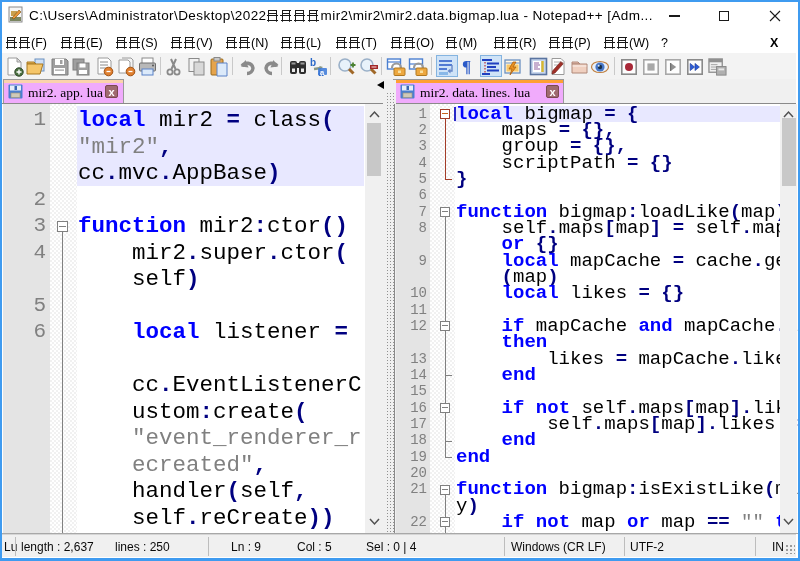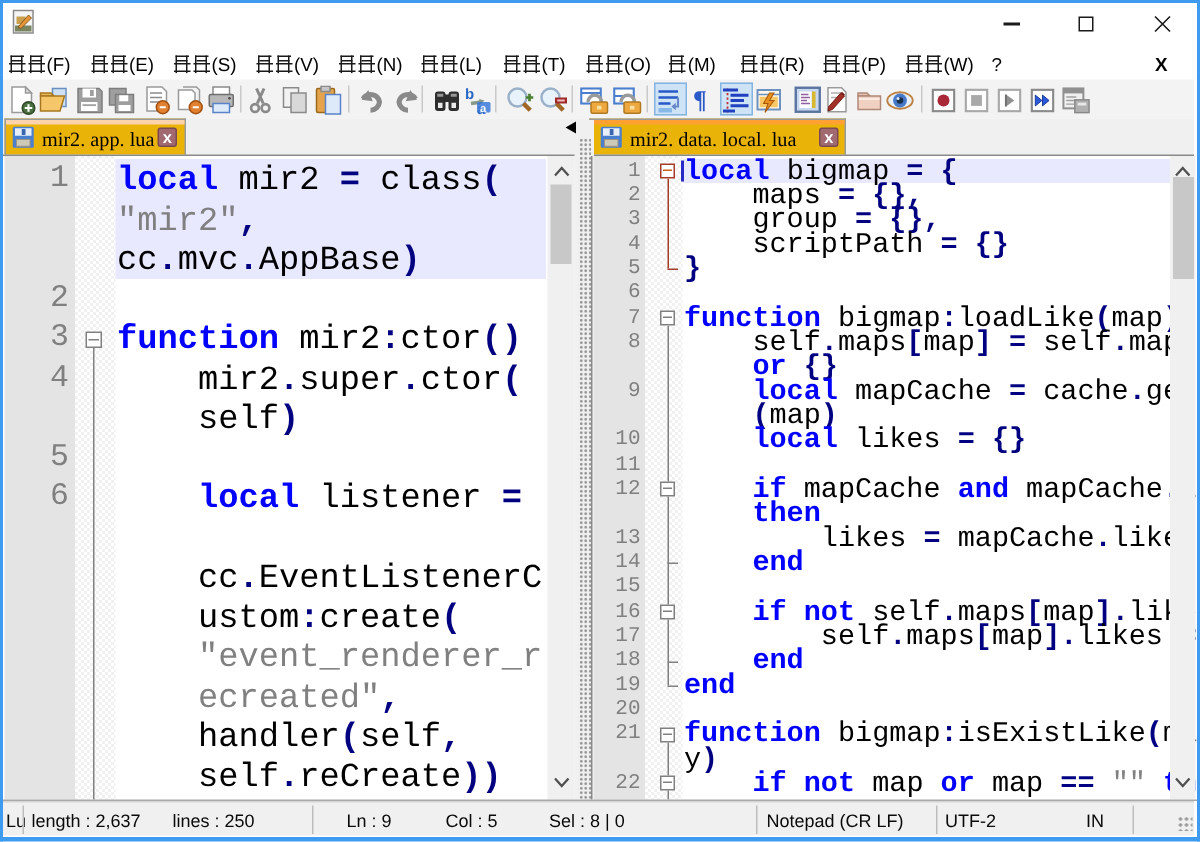--- a/index.html
+++ b/index.html
@@ -20,21 +20,21 @@
 #titletext{left:29px;top:8px;font-size:13.5px;letter-spacing:0.42px;color:#000;white-space:pre}
 
 #menu{left:0;top:30px;width:796px;height:23px;background:#fff;font-size:12.5px;color:#000}
 .mi{position:absolute;top:6px}
 
 #toolbar{left:0;top:53px;width:796px;height:26px;background:#f3f3f3}
 .ti{position:absolute;top:4px;width:20px;height:20px}
 .tsep{position:absolute;top:4px;width:1px;height:18px;background:#c9c9c9}
 
 #tabbar{left:0;top:79px;width:796px;height:26px;background:#f0f0f0}
-.tab{position:absolute;top:79px;height:24px;background:#eab308;border:1px solid #9a9a9a;border-bottom:none}
+.tab{position:absolute;top:79px;height:24px;background:#f0abfc;border:1px solid #9a9a9a;border-bottom:none}
 .tabtop{position:absolute;left:0;top:0;width:100%;height:3px}
 .tabtxt{position:absolute;top:5px;font-family:"Liberation Serif",serif;font-size:13.5px;white-space:pre;color:#000}
 .tabx{position:absolute;top:5px;width:13px;height:13px;border-radius:2px;color:#fff;font-size:11px;font-weight:bold;text-align:center;line-height:13px;font-family:"Liberation Sans",sans-serif}
 #tabline{left:0;top:103px;width:796px;height:1px;background:#8a8a8a}
 
 .mono{font-family:"Liberation Mono",monospace;white-space:pre}
 .k{color:#0000ff;font-weight:bold}
 .o{color:#000080;font-weight:bold}
 .s{color:#808080}
 .num{position:absolute;color:#808080;text-align:right;font-family:"Liberation Mono",monospace}
@@ -50,20 +50,21 @@
 <div class="abs" style="left:798px;top:0;width:2px;height:561px;background:#3f9bf0;z-index:50"></div>
 <div class="abs" style="left:0;top:558px;width:800px;height:3px;background:#3f9bf0;z-index:50"></div>
 
 <div class="abs" id="title"></div>
 <svg class="abs" style="left:8px;top:6px" width="17" height="17" viewBox="0 0 17 17">
  <rect x="1" y="1" width="13" height="15" fill="#f5f5f5" stroke="#8a8a8a"></rect>
  <rect x="2" y="11" width="11" height="4" fill="#7a8560"></rect>
  <rect x="3" y="5" width="6" height="5" fill="#c8a050"></rect>
  <path d="M4 12 L11 4 L13 6 L6 13 Z" fill="#e8953a" stroke="#7a5010" stroke-width="0.6"></path>
 </svg>
+<div class="abs" id="titletext">C:\Users\Administrator\Desktop\2022<span class="c c2"></span><span class="c c2"></span><span class="c c2"></span><span class="c c2"></span>mir2\mir2\mir2.data.bigmap.lua - Notepad++ [Adm...</div>
 <div class="abs" style="left:669px;top:15px;width:11px;height:1.5px;background:#1a1a1a"></div>
 <div class="abs" style="left:719px;top:11px;width:10px;height:10px;border:1px solid #1a1a1a"></div>
 <svg class="abs" style="left:769px;top:10px" width="12" height="12">
       <path d="M1 1 L11 11 M11 1 L1 11" stroke="#1a1a1a" stroke-width="1.1"></path>
     </svg>
 
 <div class="abs" id="menu">
 <span class="mi" style="left:6px"><span class="c"></span><span class="c"></span>(F)</span>
 <span class="mi" style="left:61px"><span class="c"></span><span class="c"></span>(E)</span>
 <span class="mi" style="left:116px"><span class="c"></span><span class="c"></span>(S)</span>
@@ -275,21 +276,21 @@
  <span class="tabx" style="left:101px;background:#a06a70;border:1px solid #7a4a50">x</span>
 </div>
 <div class="abs tab" style="left:393px;width:171px">
  <div class="tabtop" style="background:#ffa032"></div>
  <svg class="abs" style="left:6px;top:4px" width="15" height="15" viewBox="0 0 15 15">
         <rect x="0.5" y="0.5" width="14" height="14" fill="#4a7fd0" rx="1"></rect>
         <rect x="2" y="1.5" width="11" height="5" fill="#e8eef8"></rect>
         <rect x="6.5" y="2" width="2.5" height="4" fill="#3a66b0"></rect>
         <rect x="3" y="9" width="9" height="4.5" fill="#cfcab8" stroke="#9a9584" stroke-width="0.7"></rect>
       </svg>
- <span class="tabtxt" style="left:26px">mir2. data. local. lua</span>
+ <span class="tabtxt" style="left:26px">mir2. data. lines. lua</span>
  <span class="tabx" style="left:152px;background:#a06a70;border:1px solid #7a4a50">x</span>
 </div>
 <div class="abs" id="tabline"></div>
 
 <div class="abs" style="left:2px;top:104px;width:796px;height:429px;background:#fff"></div>
 
 <div class="abs" style="left:3px;top:104px;width:47px;height:429px;background:#e4e4e4"></div>
 <div class="abs" style="left:50px;top:104px;width:27px;height:429px;background:repeating-conic-gradient(#ffffff 0 25%,#f1f1f1 0 50%);background-size:4px 4px"></div>
 
 <div class="abs" style="left:77px;top:106px;width:287px;height:79.5px;background:#e8e8ff"></div>
@@ -427,22 +428,22 @@
 <div class="abs" style="left:2px;top:533px;width:796px;height:1px;background:#a8a8a8"></div>
 
 <div class="abs" id="status">
  <span class="st" style="left:4px">Lu</span>
  <div class="ssep" style="left:15px"></div>
  <span class="st" style="left:21px">length : 2,637</span>
  <span class="st" style="left:115px">lines : 250</span>
  <div class="ssep" style="left:208px"></div>
  <span class="st" style="left:231px">Ln : 9</span>
  <span class="st" style="left:297px">Col : 5</span>
- <span class="st" style="left:366px">Sel : 8 | 0</span>
+ <span class="st" style="left:366px">Sel : 0 | 4</span>
  <div class="ssep" style="left:504px"></div>
- <span class="st" style="left:511px">Notepad (CR LF)</span>
+ <span class="st" style="left:511px">Windows (CR LF)</span>
  <div class="ssep" style="left:624px"></div>
  <span class="st" style="left:630px">UTF-2</span>
  <div class="ssep" style="left:755px"></div>
- <span class="st" style="left:724px">IN</span>
+ <span class="st" style="left:772px">IN</span>
 <div class="abs" style="left:785px;top:9px;width:10px;height:10px;background-image:radial-gradient(#9a9a9a 1px,transparent 1.2px);background-size:4px 4px"></div>
 </div>
 </div>
 
 </body></html>

